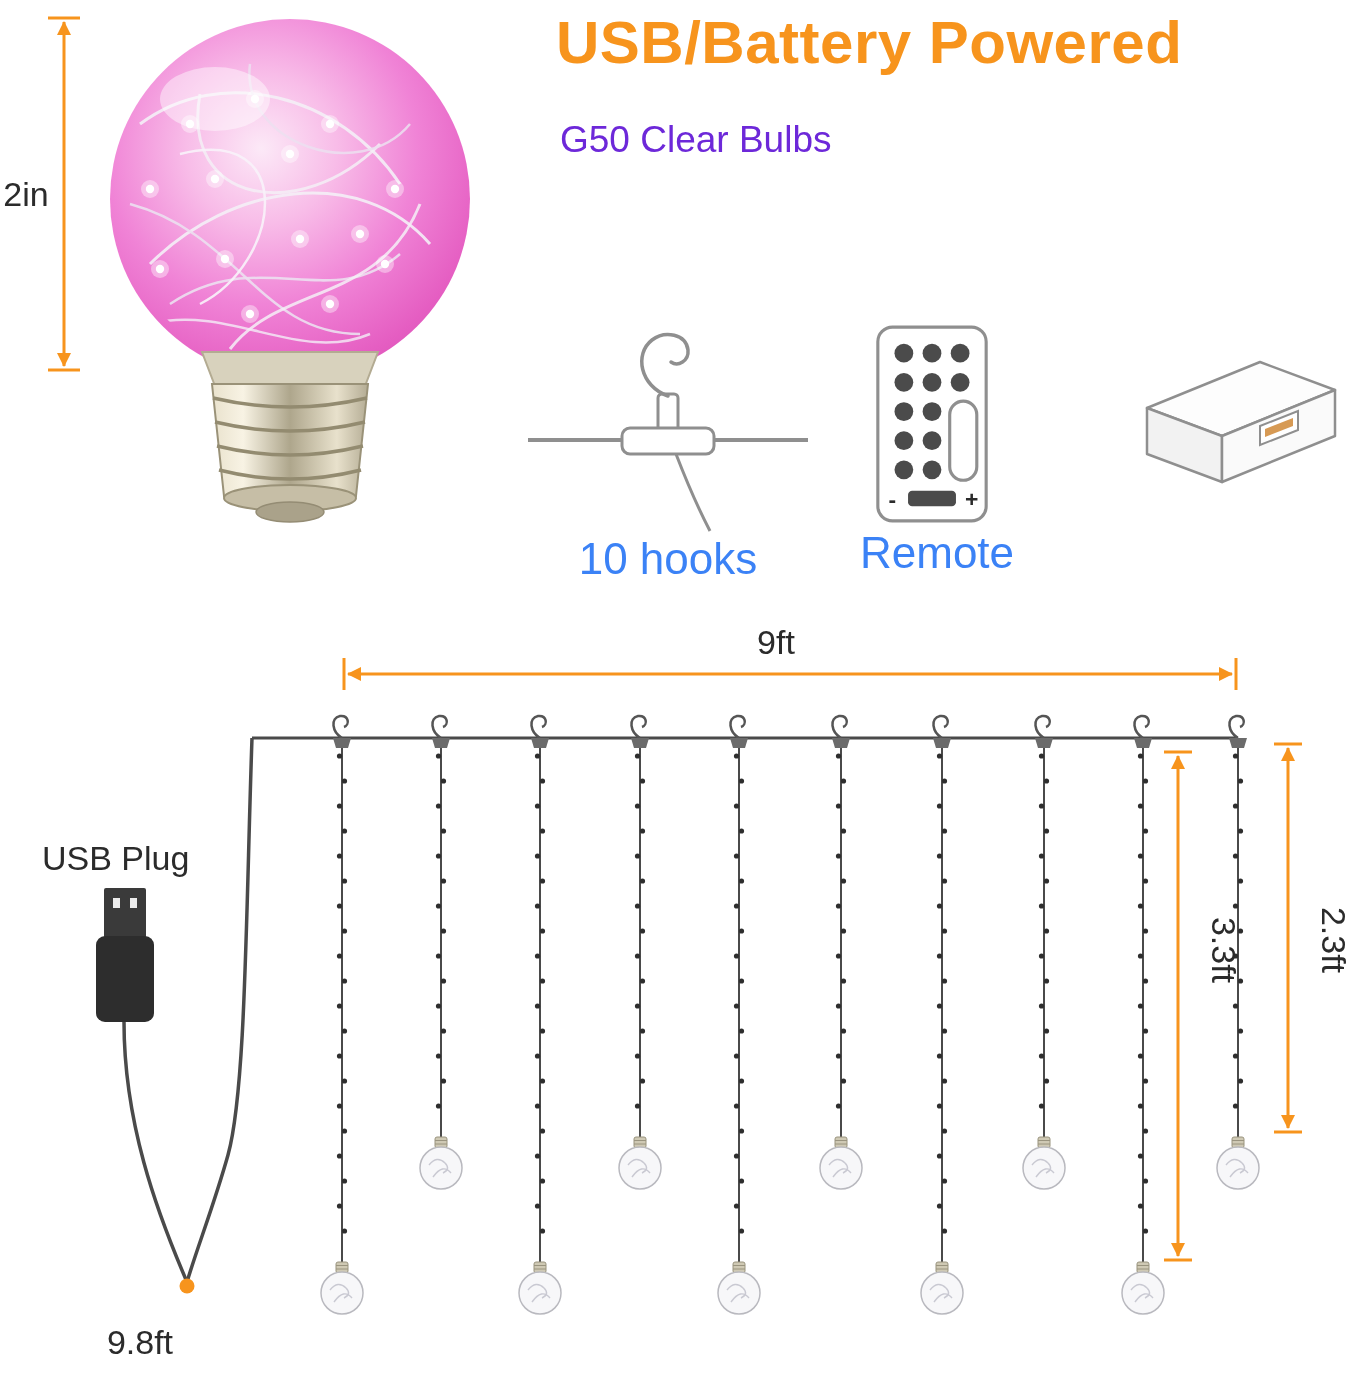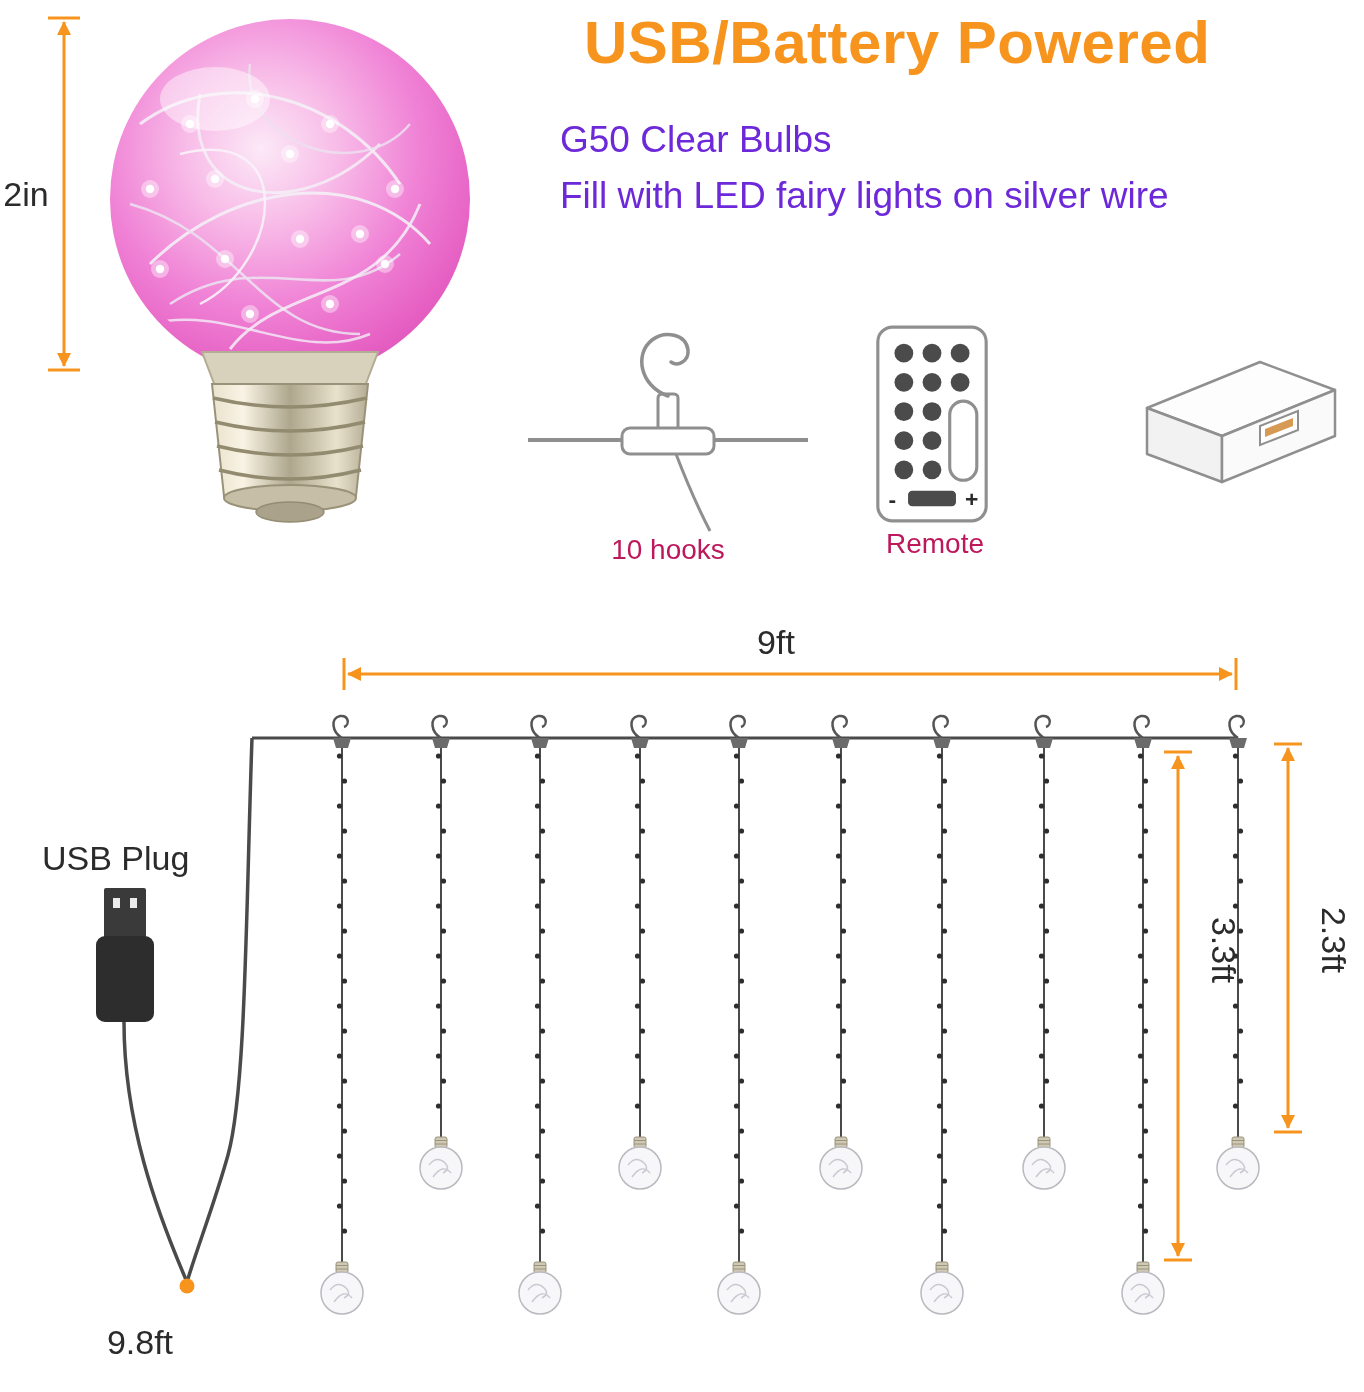--- a/index.html
+++ b/index.html
@@ -2,27 +2,27 @@
 <html><head>
 <meta charset="utf-8">
 <style>
   html,body{margin:0;padding:0;background:#fff;}
   .canvas{
     position:relative;width:1364px;height:1392px;background:#ffffff;overflow:hidden;
     font-family:"Liberation Sans", sans-serif;color:#2d2d2d;
   }
   .abs{position:absolute;}
   .title{
-    font-size:60px;font-weight:700;color:#F7941D;letter-spacing:0.5px;white-space:nowrap;margin-left:28px;
+    font-size:60px;font-weight:700;color:#F7941D;letter-spacing:0.5px;white-space:nowrap;
   }
   .subline{
     font-size:37px;font-weight:500;color:#6d28d9;line-height:1.5;white-space:nowrap;margin-top:16px;
   }
   .acc-label{
-    font-size:28px;font-weight:500;color:#be185d;text-align:center;white-space:nowrap;
+    font-size:44px;font-weight:500;color:#3b82f6;text-align:center;white-space:nowrap;
   }
   svg text{
     font-family:"Liberation Sans", sans-serif;fill:#2b2b2b;
   }
   .dim-text{font-size:34px;font-weight:500;}
 </style>
 </head>
 <body>
 
 <div class="canvas">
@@ -113,21 +113,20 @@
         <path d="M217,442 Q290,460 363,442" stroke="#938b70" stroke-width="3.5" fill="none"></path>
         <path d="M219,466 Q290,484 361,466" stroke="#938b70" stroke-width="3.5" fill="none"></path>
         <ellipse cx="290" cy="494" rx="66" ry="13" fill="#c6bea6" stroke="#9a9278" stroke-width="2"></ellipse>
         <ellipse cx="290" cy="508" rx="34" ry="10" fill="#aaa28a" stroke="#948c74" stroke-width="1.5"></ellipse>
       </g>
     </g>
   </svg>
 
   <div class="abs title" style="left:556px;top:8px;">USB/Battery Powered</div>
   <div class="abs subline" style="left:560px;top:96px;">G50 Clear Bulbs</div>
-  <div class="abs subline" style="left:560px;top:152px;">Fill with LED fairy lights on silver wire</div>
 
   <svg class="abs" style="left:528px;top:328px;" width="280" height="206" viewBox="0 0 280 206">
     <line x1="0" y1="112" x2="96" y2="112" stroke="#8f8f8f" stroke-width="4"></line>
     <line x1="184" y1="112" x2="280" y2="112" stroke="#8f8f8f" stroke-width="4"></line>
     <path d="M148,126 C158,152 168,176 182,203" stroke="#8f8f8f" stroke-width="3" fill="none"></path>
     <rect x="130" y="66" width="20" height="40" rx="4" fill="#ffffff" stroke="#8f8f8f" stroke-width="3"></rect>
     <rect x="94" y="100" width="92" height="26" rx="8" fill="#ffffff" stroke="#8f8f8f" stroke-width="3"></rect>
     <path d="M140,68 C112,58 106,26 124,12 C137,2 158,6 160,22 C161,33 150,39 143,34" fill="none" stroke="#8f8f8f" stroke-width="3.5" stroke-linecap="round"></path>
   </svg>
   <div class="abs acc-label" style="left:528px;top:534px;width:280px;">10 hooks</div>

